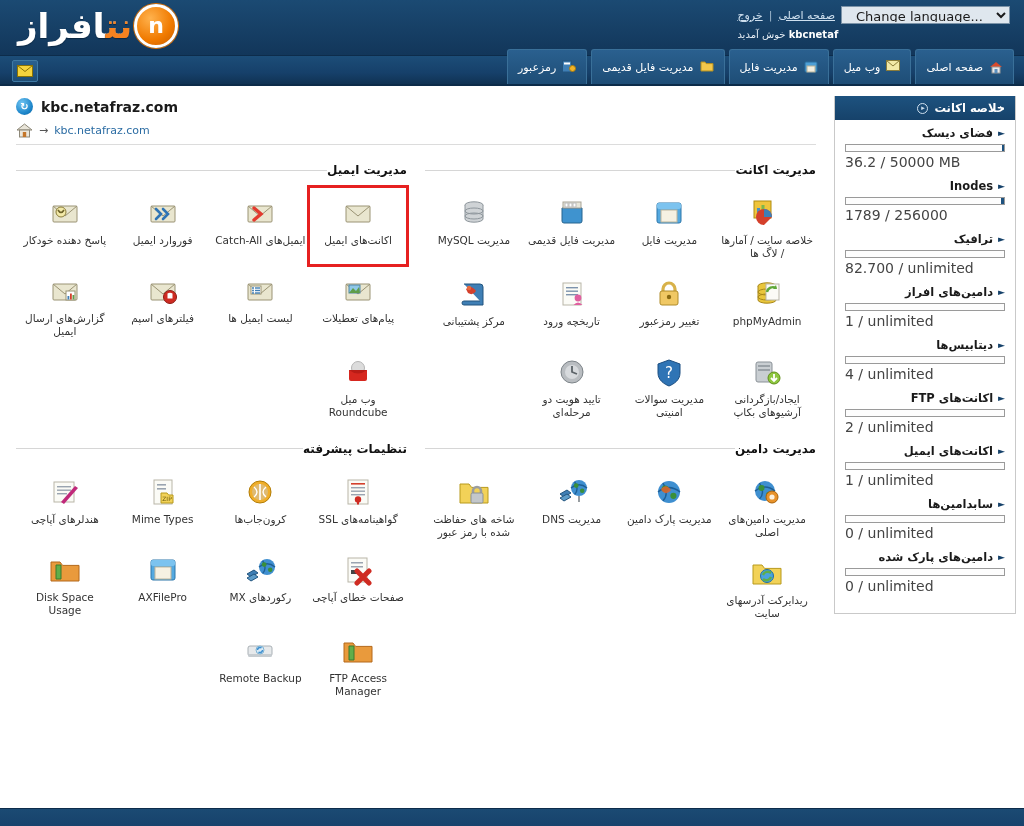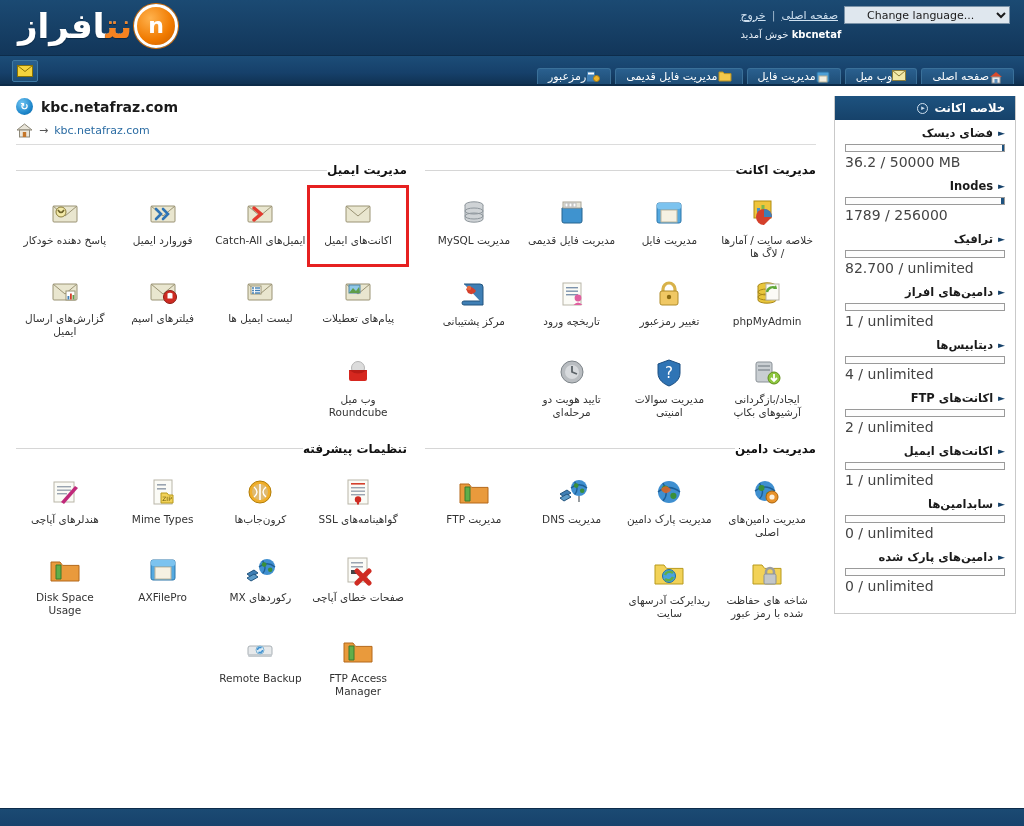--- a/index.html
+++ b/index.html
@@ -46,38 +46,38 @@
 
   .hdr-right{
     position:absolute; top:6px; right:14px; text-align:left;
     color:#d7e4ef; font-size:11px;
   }
   .hdr-links{ display:flex;align-items:center;gap:6px;justify-content:flex-end; }
   .hdr-links a{ color:#cfe0ef; text-decoration:underline; font-size:11px; }
   .hdr-links .sep{ color:#9fb8cd; }
   .lang-select{
     background:#dfe7ee;border:1px solid #7b93a8;color:#1a1a1a;
-    font-size:11px; font-family:"DejaVu Sans",sans-serif;
-    padding:1px 18px; height:18px; direction:ltr;
+    font-size:13px; font-family:"DejaVu Sans",sans-serif;
+    padding:1px 10px; height:18px; direction:ltr;
   }
   .welcome{ margin-top:5px; color:#e7eef5; font-size:10px; }
   .welcome b{ color:#ffffff; }
 
   
   .navbar{
     height:30px; position:relative;
     background:linear-gradient(180deg,#1c4d78 0%,#16406a 60%,#103253 100%);
     border-bottom:2px solid #0c2b49;
     padding:0 10px;
   }
   .tabs{ display:flex; gap:4px; height:100%; align-items:flex-end; padding-bottom:0px;
          direction:rtl; }
   .tab{
-    display:flex;align-items:center;
-    height:16px; padding:0 10px;
+    display:flex;align-items:center;gap:6px;
+    height:35px; padding:0 10px;
     background:linear-gradient(180deg,#2a608f 0%,#1e4d76 100%);
     border:1px solid #3a7099; border-bottom:none;
     border-radius:3px 3px 0 0;
     color:#ffffff; font-size:11px; white-space:nowrap; cursor:pointer;
   }
   .tab .ico{ width:14px;height:14px;display:inline-block;flex:0 0 14px; }
   .mail-btn{
     position:absolute; left:12px; top:4px;
     width:26px;height:22px;
     background:linear-gradient(180deg,#2a608f,#1e4d76);
@@ -562,29 +562,20 @@
                   <circle cx="21.2" cy="9.6" r="2.4" fill="#3a8f3a"></circle>
                   <circle cx="27.2" cy="14.8" r="2.24" fill="#3a8f3a"></circle>
                   <path d="M24 20 v6" stroke="#7d8489" stroke-width="1.6"></path>
                 </svg>
               </div>
               <div class="lbl">مدیریت DNS</div>
             </div>
             <div class="cell">
               <div class="glyph">
                 <svg width="34" height="32" viewBox="0 0 34 32">
-                  <path d="M3 8 h9 l2.6 3.4 H31 V27 H3 Z" fill="#e99a3c" stroke="#b4691a"></path>
-                  <path d="M8 11 v14 h5 V11z" fill="#5fae4a" stroke="#3c7a2c"></path>
-                </svg>
-              </div>
-              <div class="lbl">مدیریت FTP</div>
-            </div>
-            <div class="cell">
-              <div class="glyph">
-                <svg width="34" height="32" viewBox="0 0 34 32">
                   <path d="M3 8 h9 l2.6 3.4 H31 V27 H3 Z" fill="#f2d258" stroke="#b89a1c"></path>
                   <path d="M16 18 v-3 a4 4 0 0 1 8 0 v3" fill="none" stroke="#9a9da0" stroke-width="2.6"></path>
                   <rect x="14" y="17" width="12" height="10" rx="1.5" fill="#c3c7ca" stroke="#8b9195"></rect>
                 </svg>
               </div>
               <div class="lbl">شاخه های حفاظت شده با رمز عبور</div>
             </div>
             <div class="cell">
               <div class="glyph">
                 <svg width="34" height="32" viewBox="0 0 34 32">

